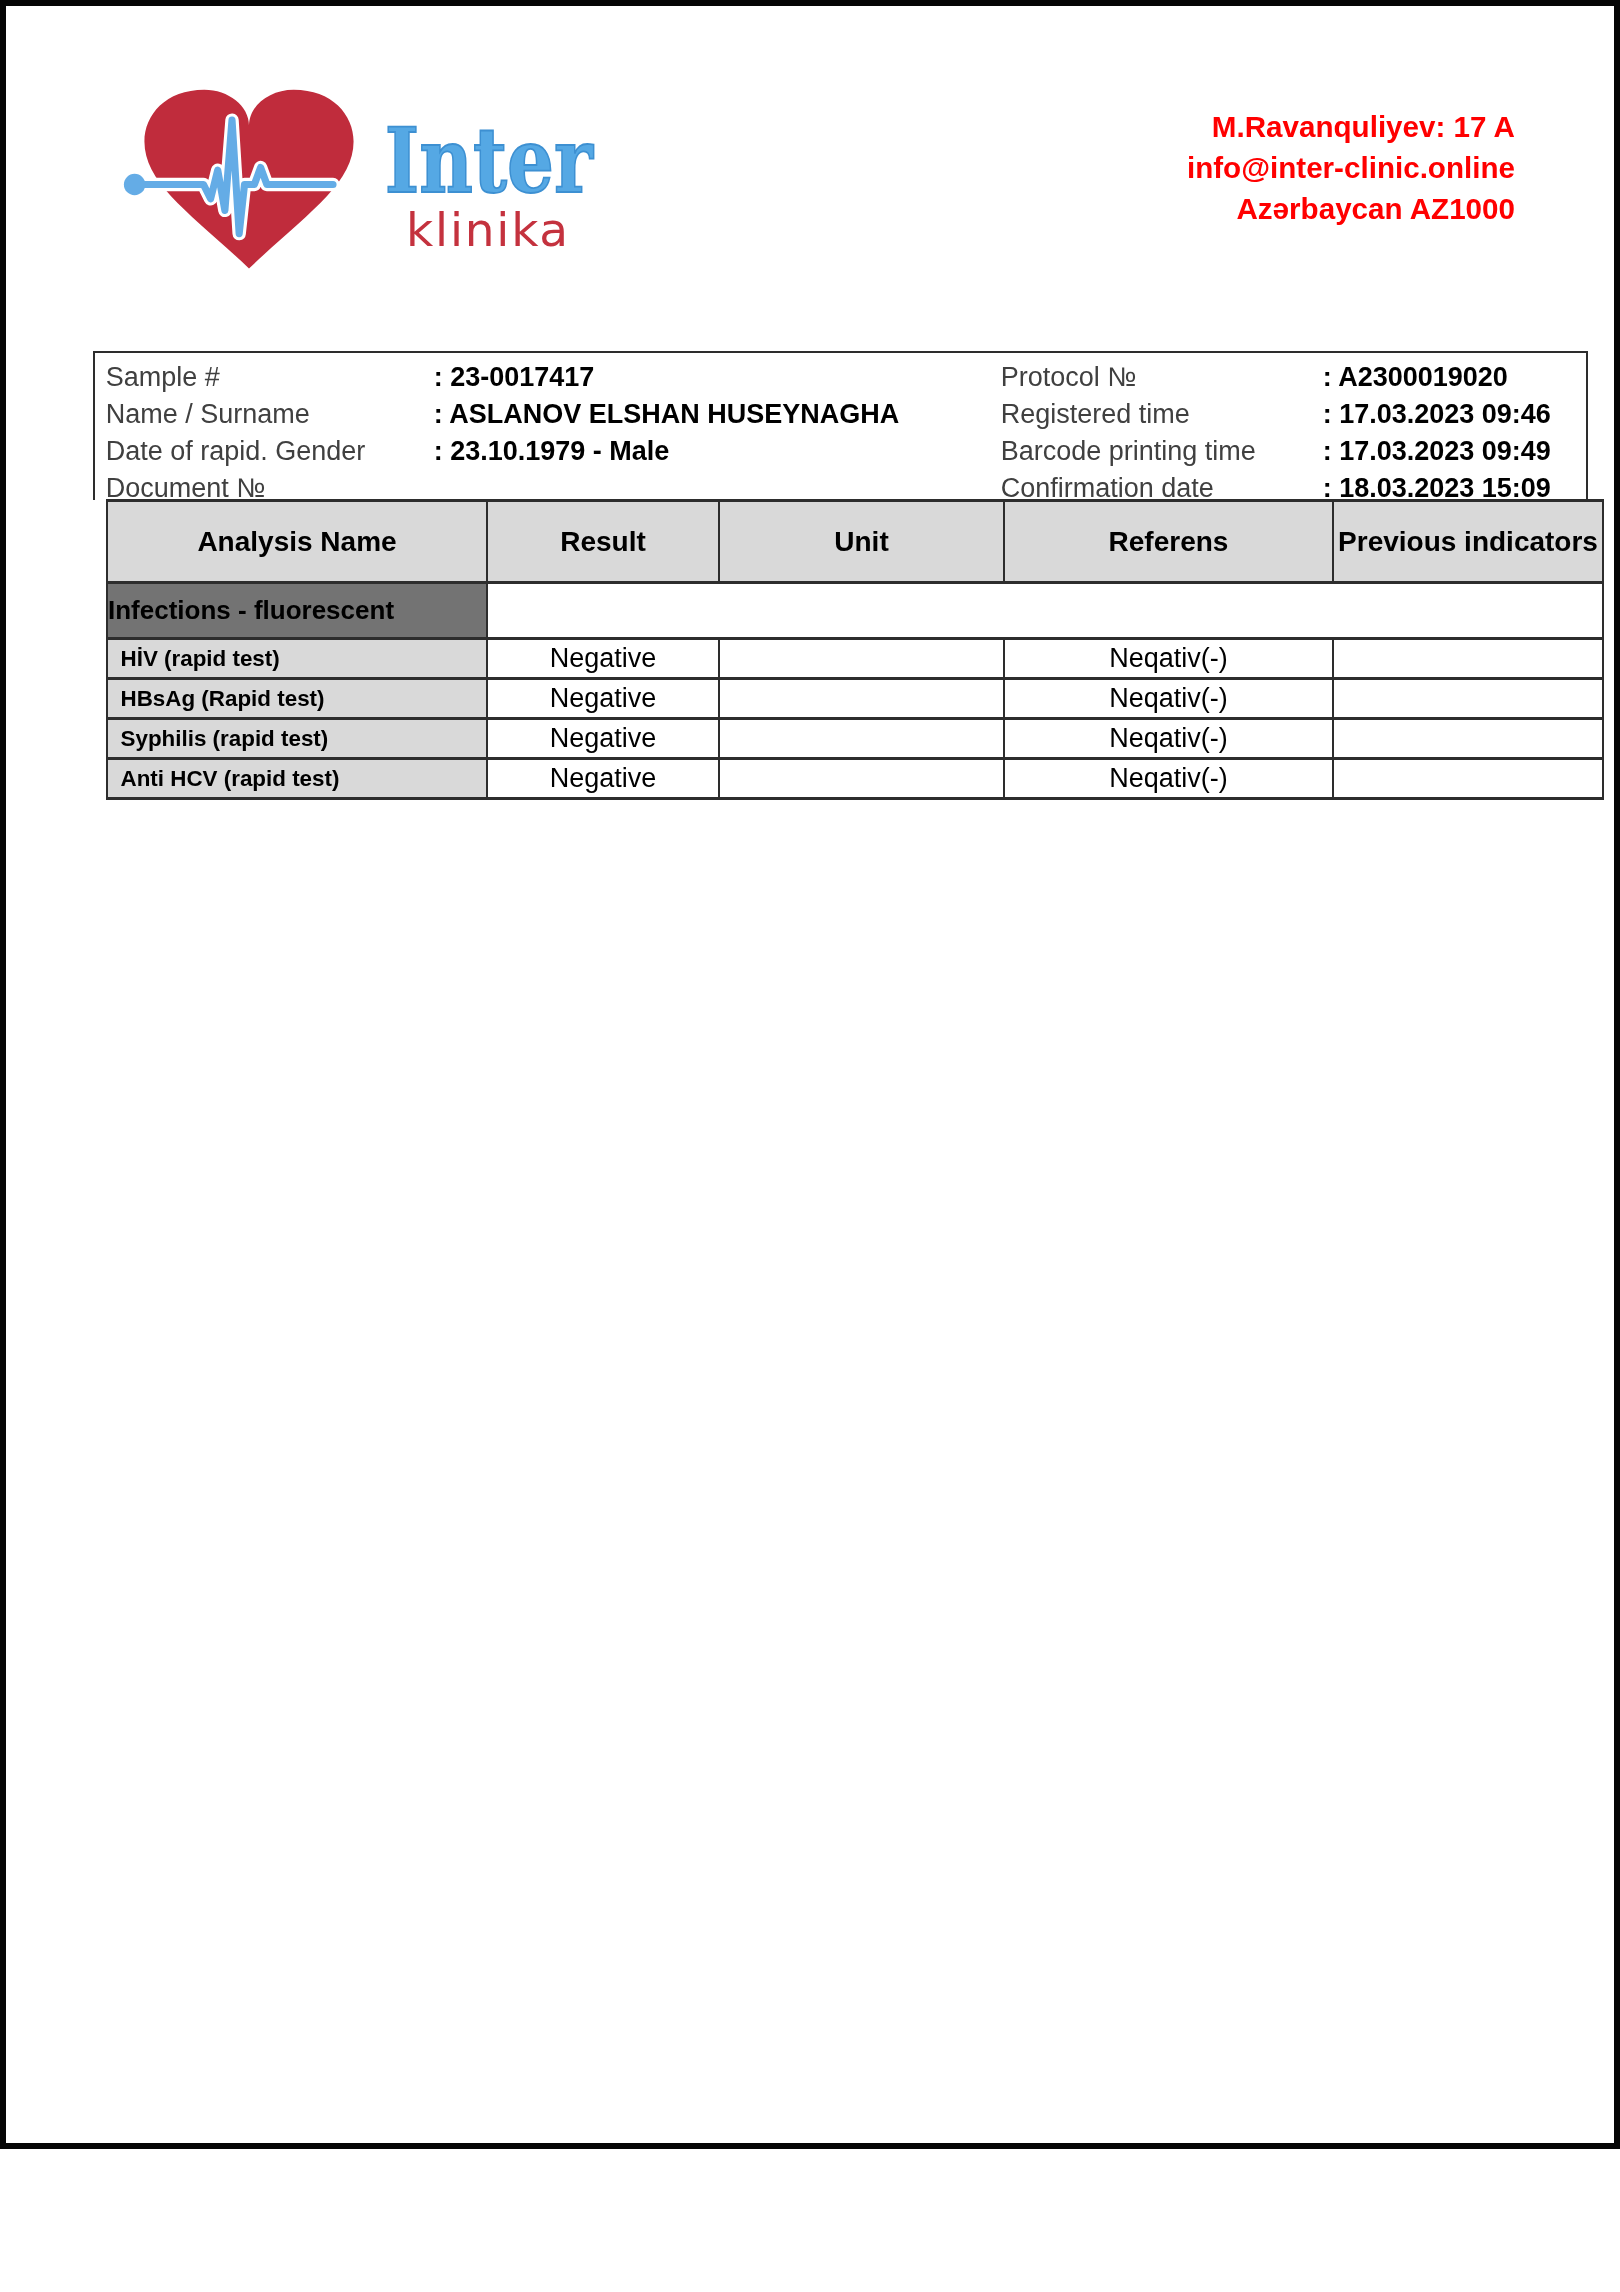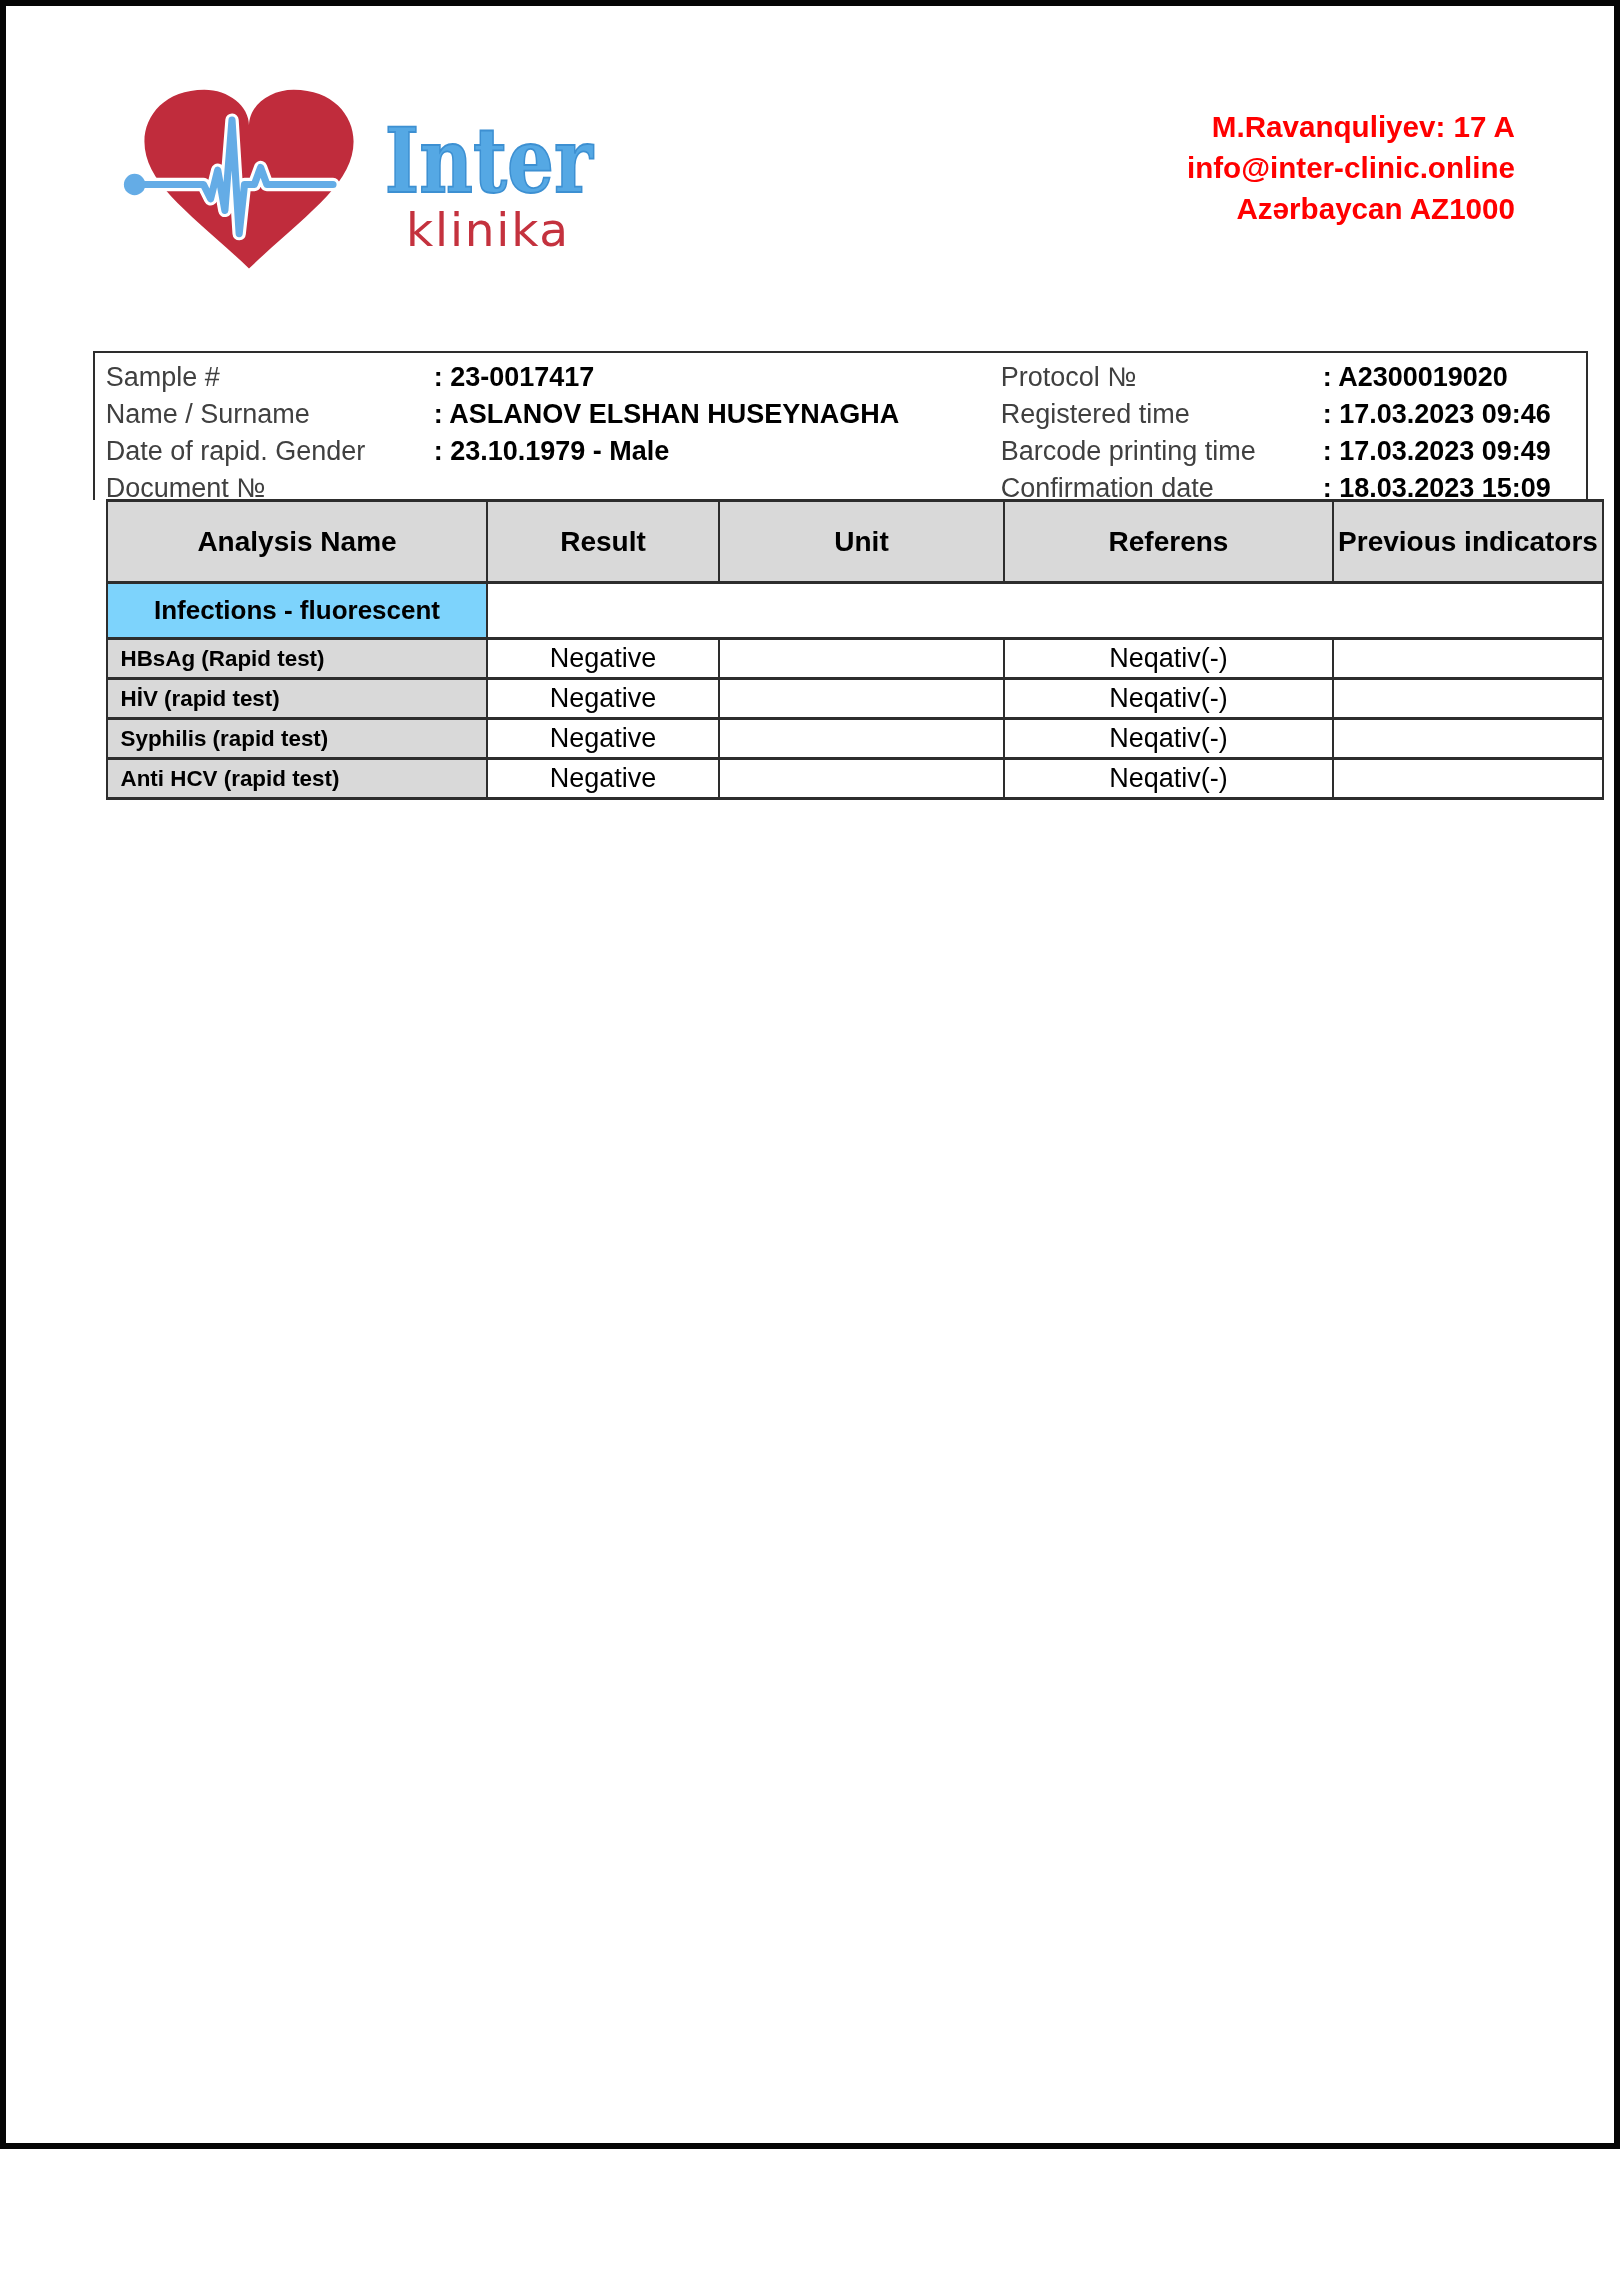--- a/index.html
+++ b/index.html
@@ -93,24 +93,24 @@
     background: #d9d9d9;
     font-weight: bold;
     font-size: 28px;
     line-height: 36px;
     height: 82px;
     text-align: center;
     vertical-align: middle;
   }
   .section-row td { height: 56px; vertical-align: middle; }
   .section-cell {
-    background: #7dd3fc;
+    background: #737373;
     font-weight: bold;
     font-size: 26px;
-    text-align: center;
+    text-align: left;
   }
   .data-row td { height: 40px; vertical-align: middle; }
   .name-cell {
     background: #d9d9d9;
     font-weight: bold;
     font-size: 22.4px;
     padding-left: 12.5px;
     text-align: left;
   }
   .result-cell, .unit-cell, .ref-cell, .prev-cell {
@@ -182,28 +182,28 @@
         <th>Previous indicators</th>
       </tr>
     </thead>
     <tbody>
       <tr class="section-row">
         <td class="section-cell">Infections - fluorescent</td>
         <td colspan="4"></td>
       </tr>
 
       <tr class="data-row">
+        <td class="name-cell">HİV (rapid test)</td>
+        <td class="result-cell">Negative</td>
+        <td class="unit-cell"></td>
+        <td class="ref-cell">Neqativ(-)</td>
+        <td class="prev-cell"></td>
+      </tr>
+      <tr class="data-row">
         <td class="name-cell">HBsAg (Rapid test)</td>
-        <td class="result-cell">Negative</td>
-        <td class="unit-cell"></td>
-        <td class="ref-cell">Neqativ(-)</td>
-        <td class="prev-cell"></td>
-      </tr>
-      <tr class="data-row">
-        <td class="name-cell">HİV (rapid test)</td>
         <td class="result-cell">Negative</td>
         <td class="unit-cell"></td>
         <td class="ref-cell">Neqativ(-)</td>
         <td class="prev-cell"></td>
       </tr>
       <tr class="data-row">
         <td class="name-cell">Syphilis (rapid test)</td>
         <td class="result-cell">Negative</td>
         <td class="unit-cell"></td>
         <td class="ref-cell">Neqativ(-)</td>

